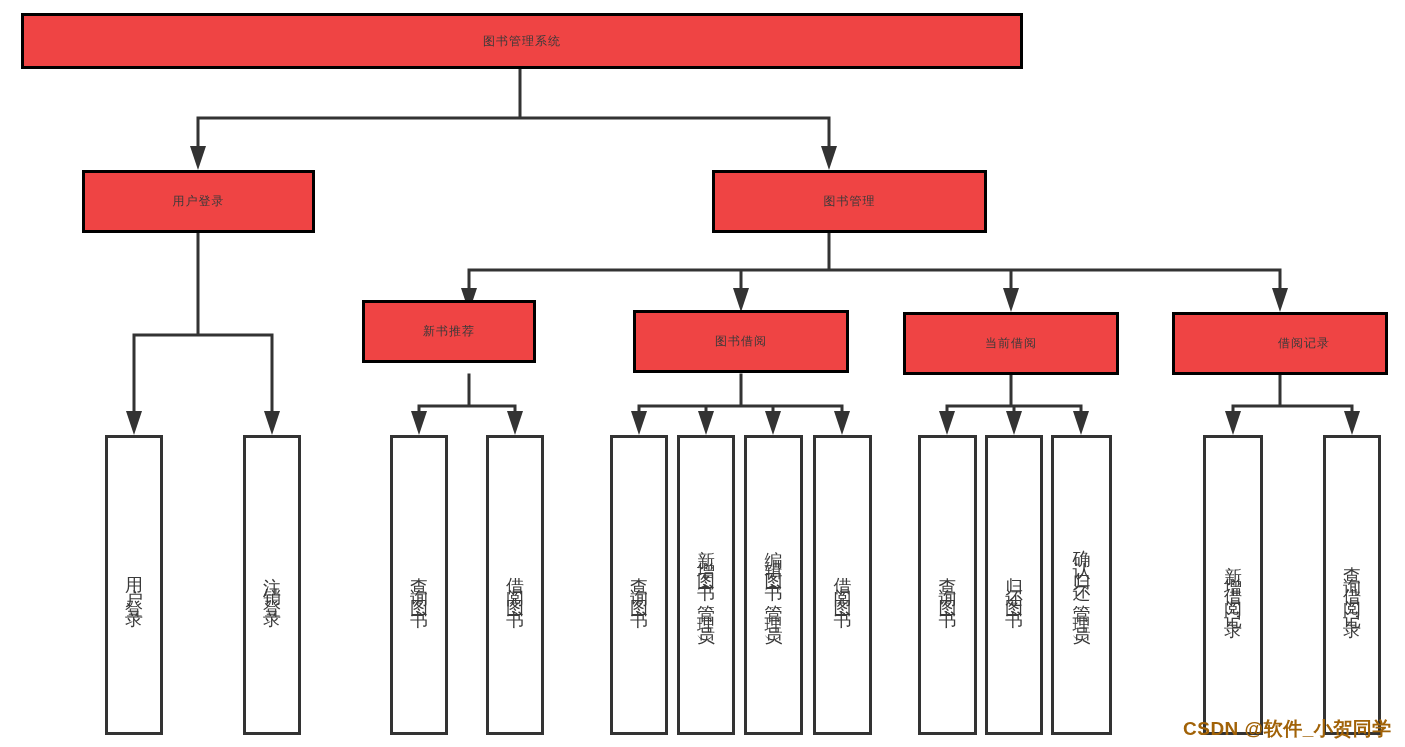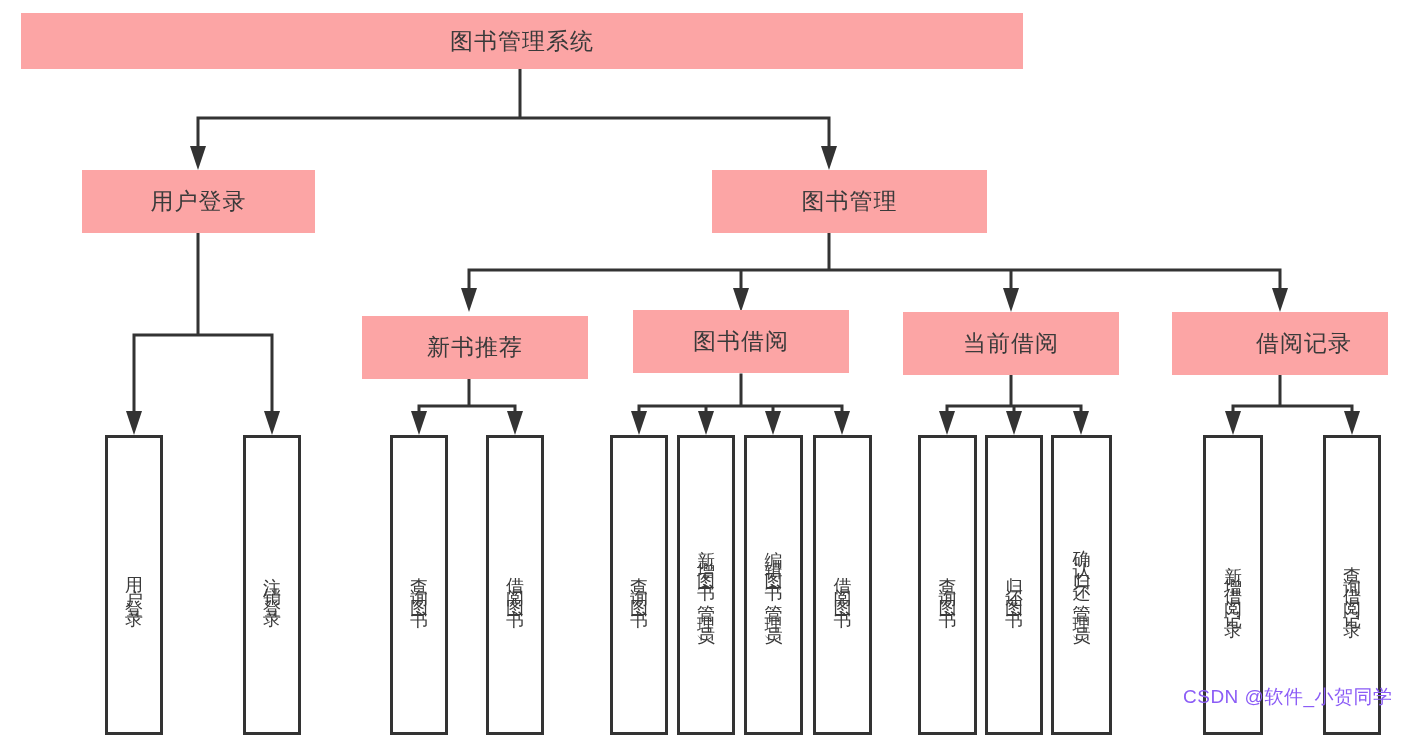--- a/index.html
+++ b/index.html
@@ -15,26 +15,26 @@
     overflow: hidden;
   }
   #wires {
     position: absolute;
     left: 0; top: 0;
     width: 1405px; height: 747px;
   }
   .hbox {
     position: absolute;
     box-sizing: border-box;
-    background: #fca5a5;
-    border: 3px solid #fca5a5;
+    background: #ef4444;
+    border: 3px solid #000000;
     display: flex;
     align-items: center;
     justify-content: center;
-    font-size: 23px;
+    font-size: 12px;
     color: #3a3a3a;
     letter-spacing: 1px;
     z-index: 2;
   }
   .vbox {
     position: absolute;
     box-sizing: border-box;
     background: #ffffff;
     border: 3px solid #333333;
     display: flex;
@@ -47,26 +47,27 @@
     text-orientation: mixed;
     font-size: 18px;
     color: #3a3a3a;
     letter-spacing: 11px;
     line-height: 1;
     white-space: nowrap;
   }
   .watermark {
     position: absolute;
     left: 1183px;
-    top: 684px;
+    top: 716px;
     font-size: 19px;
-    color: #8b5cf6;
+    color: #a16207;
     letter-spacing: 0.5px;
     z-index: 3;
     white-space: nowrap;
+    font-weight: bold;
   }
 </style>
 </head>
 <body>
 
 <div id="stage">
 
   <svg id="wires" viewBox="0 0 1405 747" xmlns="http://www.w3.org/2000/svg">
     <g stroke="#333333" stroke-width="3" fill="none" stroke-linecap="square">
 
@@ -114,21 +115,21 @@
     <span>图书管理系统</span>
   </div>
 
   <div class="hbox" style="left:82px; top:170px; width:233px; height:63px;">
     <span>用户登录</span>
   </div>
   <div class="hbox" style="left:712px; top:170px; width:275px; height:63px;">
     <span>图书管理</span>
   </div>
 
-  <div class="hbox" style="left:362px; top:316px; width:226px; height:63px;font-family:Liberation Serif, serif;">
+  <div class="hbox" style="left:362px; top:300px; width:174px; height:63px;font-family:Liberation Serif, serif;">
     <span>新书推荐</span>
   </div>
   <div class="hbox" style="left:633px; top:310px; width:216px; height:63px;text-align:right;">
     <span>图书借阅</span>
   </div>
   <div class="hbox" style="left:903px; top:312px; width:216px; height:63px;">
     <span>当前借阅</span>
   </div>
   <div class="hbox" style="left:1172px; top:312px; width:216px; height:63px;padding-left:48px;">
     <span>借阅记录</span>

